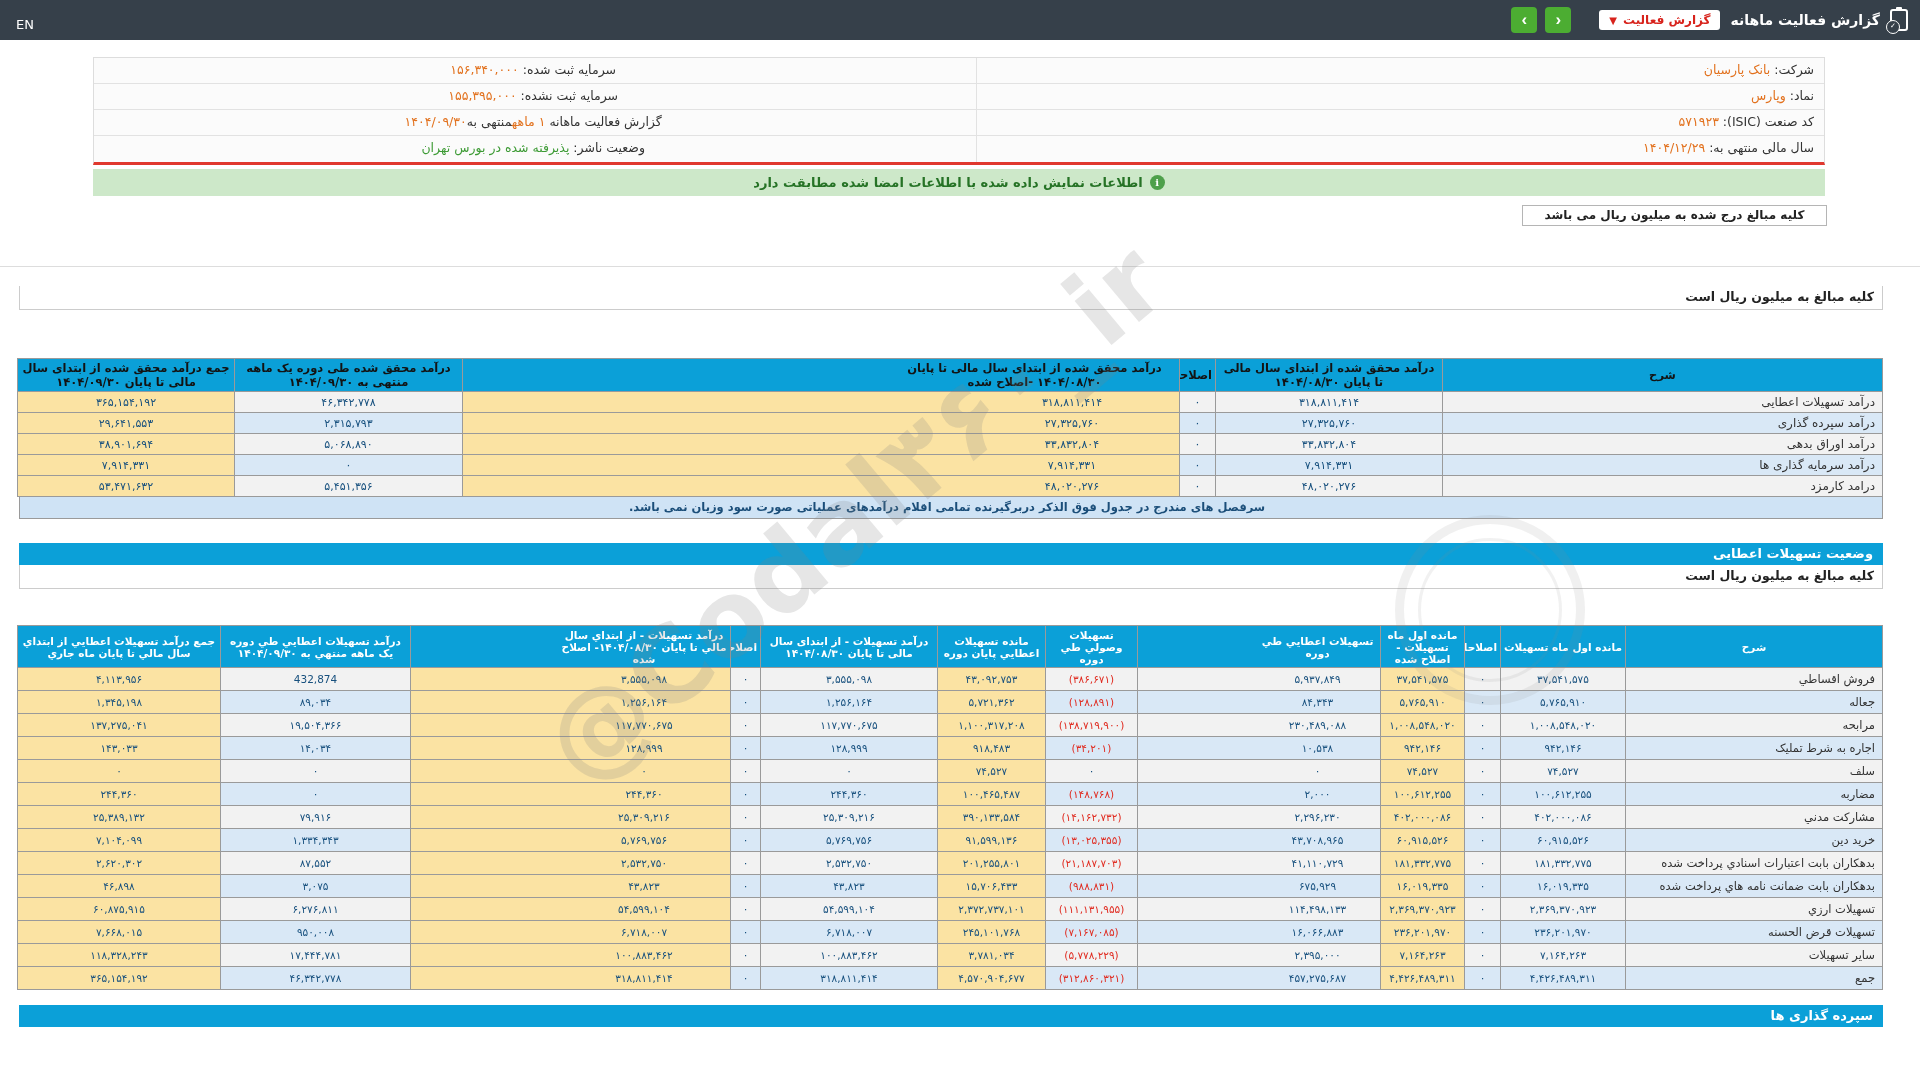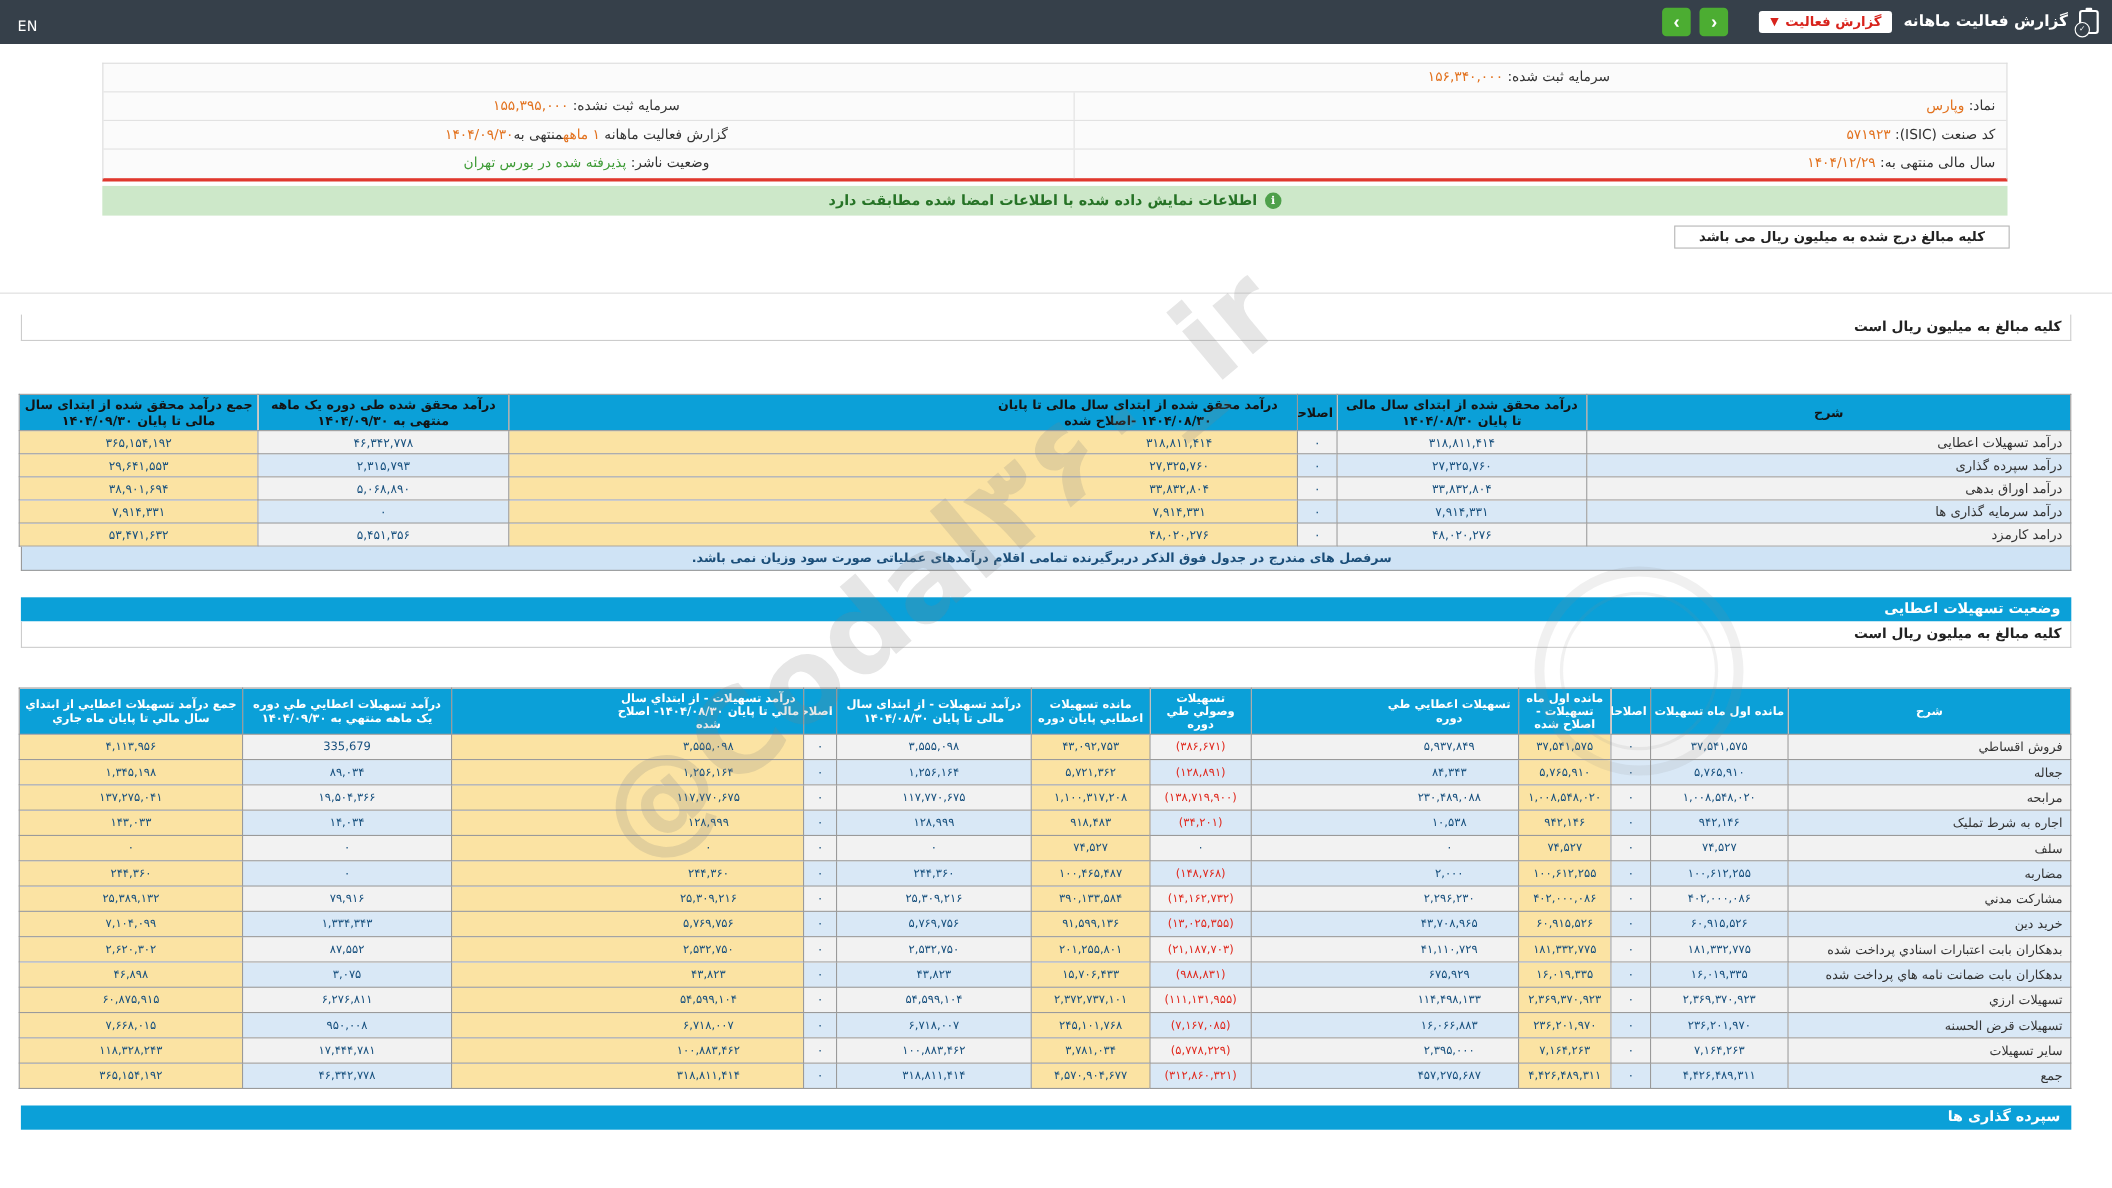--- a/index.html
+++ b/index.html
@@ -97,20 +97,21 @@
     <span class="nav-btns">
       <button class="nav-btn">‹</button>
       <button class="nav-btn">›</button>
     </span>
   </div>
   <span class="lang">EN</span>
 </header>
 
 <section class="info-table" id="info-table">
     <div class="info-row">
+      <div class="info-cell-r"><span>شرکت: </span><span class="seg-orange">بانک پارسیان</span></div>
       <div class="info-cell-l"><span>سرمایه ثبت شده: </span><span class="seg-orange">۱۵۶,۳۴۰,۰۰۰</span></div>
     </div>
     <div class="info-row">
       <div class="info-cell-r"><span>نماد: </span><span class="seg-orange">وپارس</span></div>
       <div class="info-cell-l"><span>سرمایه ثبت نشده: </span><span class="seg-orange">۱۵۵,۳۹۵,۰۰۰</span></div>
     </div>
     <div class="info-row">
       <div class="info-cell-r"><span>کد صنعت (ISIC): </span><span class="seg-orange">۵۷۱۹۲۳</span></div>
       <div class="info-cell-l"><span>گزارش فعالیت ماهانه </span><span class="seg-orange">۱ ماهه</span><span>منتهی به</span><span class="seg-orange">۱۴۰۴/۰۹/۳۰</span></div>
     </div>
@@ -239,21 +240,21 @@
           <td class="lbl">فروش اقساطي</td>
           <td>۳۷,۵۴۱,۵۷۵</td>
           <td>۰</td>
           <td class="ycell">۳۷,۵۴۱,۵۷۵</td>
           <td class="pl2">۵,۹۳۷,۸۴۹</td>
           <td class="neg">(۳۸۶,۶۷۱)</td>
           <td class="ycell">۴۳,۰۹۲,۷۵۳</td>
           <td>۳,۵۵۵,۰۹۸</td>
           <td>۰</td>
           <td class="ycell pl3">۳,۵۵۵,۰۹۸</td>
-          <td>335,679</td>
+          <td>432,874</td>
           <td class="ycell">۴,۱۱۳,۹۵۶</td>
         </tr>
         <tr class="r-even">
           <td class="lbl">جعاله</td>
           <td>۵,۷۶۵,۹۱۰</td>
           <td>۰</td>
           <td class="ycell">۵,۷۶۵,۹۱۰</td>
           <td class="pl2">۸۴,۳۴۳</td>
           <td class="neg">(۱۲۸,۸۹۱)</td>
           <td class="ycell">۵,۷۲۱,۳۶۲</td>

